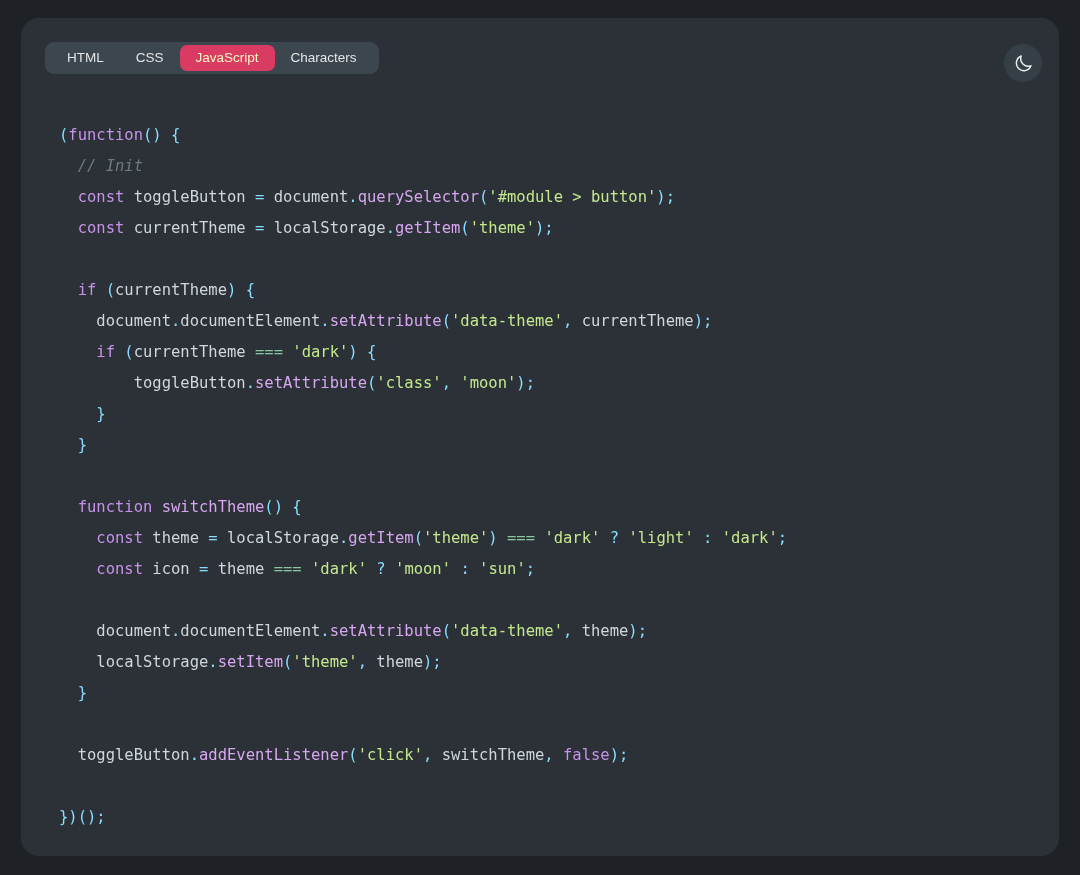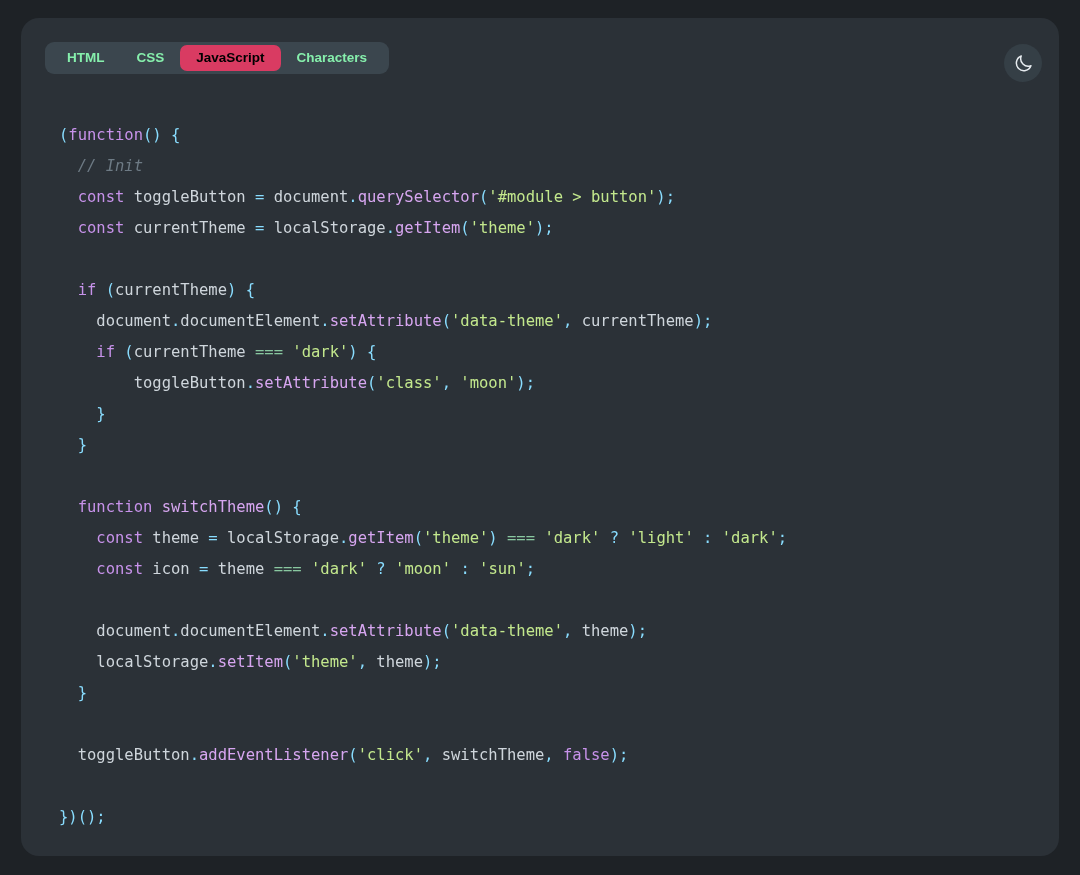--- a/index.html
+++ b/index.html
@@ -42,34 +42,33 @@
     background: #3b464e;
     border-radius: 9px;
     padding: 5px 6px;
     height: 32px;
     box-sizing: border-box;
   }
 
   .tab {
     font-family: "Liberation Sans", sans-serif;
     font-size: 13.5px;
-    color: #86efac;
+    color: #e5e5e5;
     padding: 0 16px;
     height: 26px;
     line-height: 26px;
     border-radius: 7px;
     white-space: nowrap;
     cursor: pointer;
     user-select: none;
-    font-weight: bold;
   }
   .tab.active {
     background: #d93b62;
-    color: #000000;
-    font-weight: bold;
+    color: #fef9c3;
+    font-weight: normal;
   }
 
   .theme-toggle {
     position: absolute;
     right: 17px;
     top: 26px;
     width: 38px;
     height: 38px;
     border-radius: 50%;
     background: #353f46;

